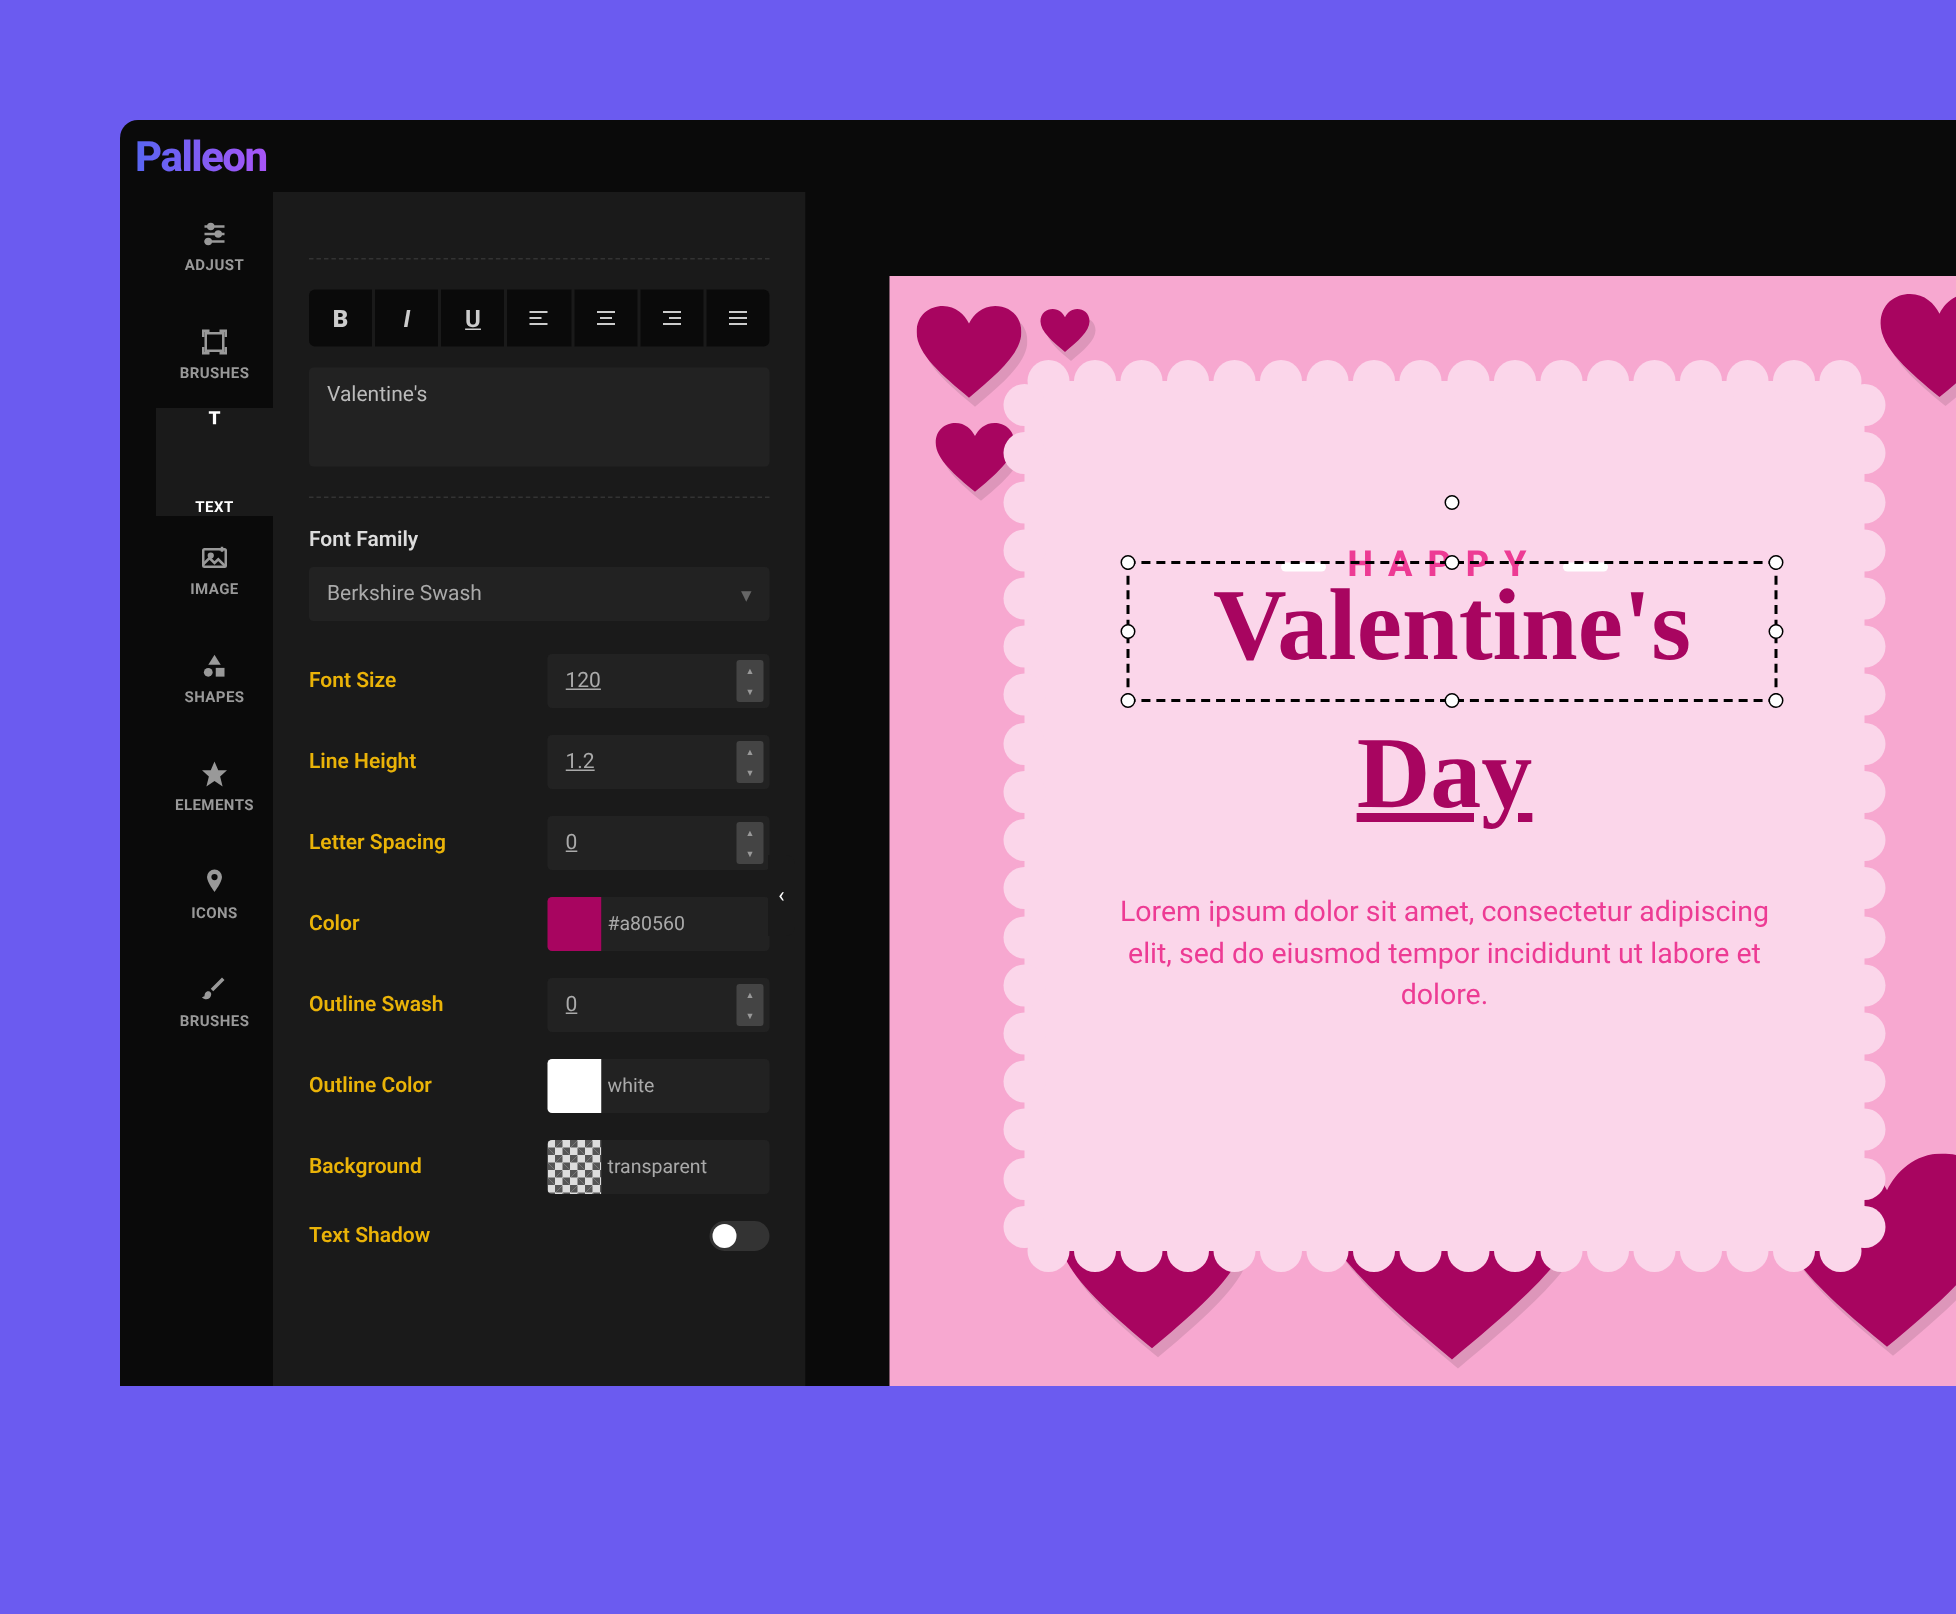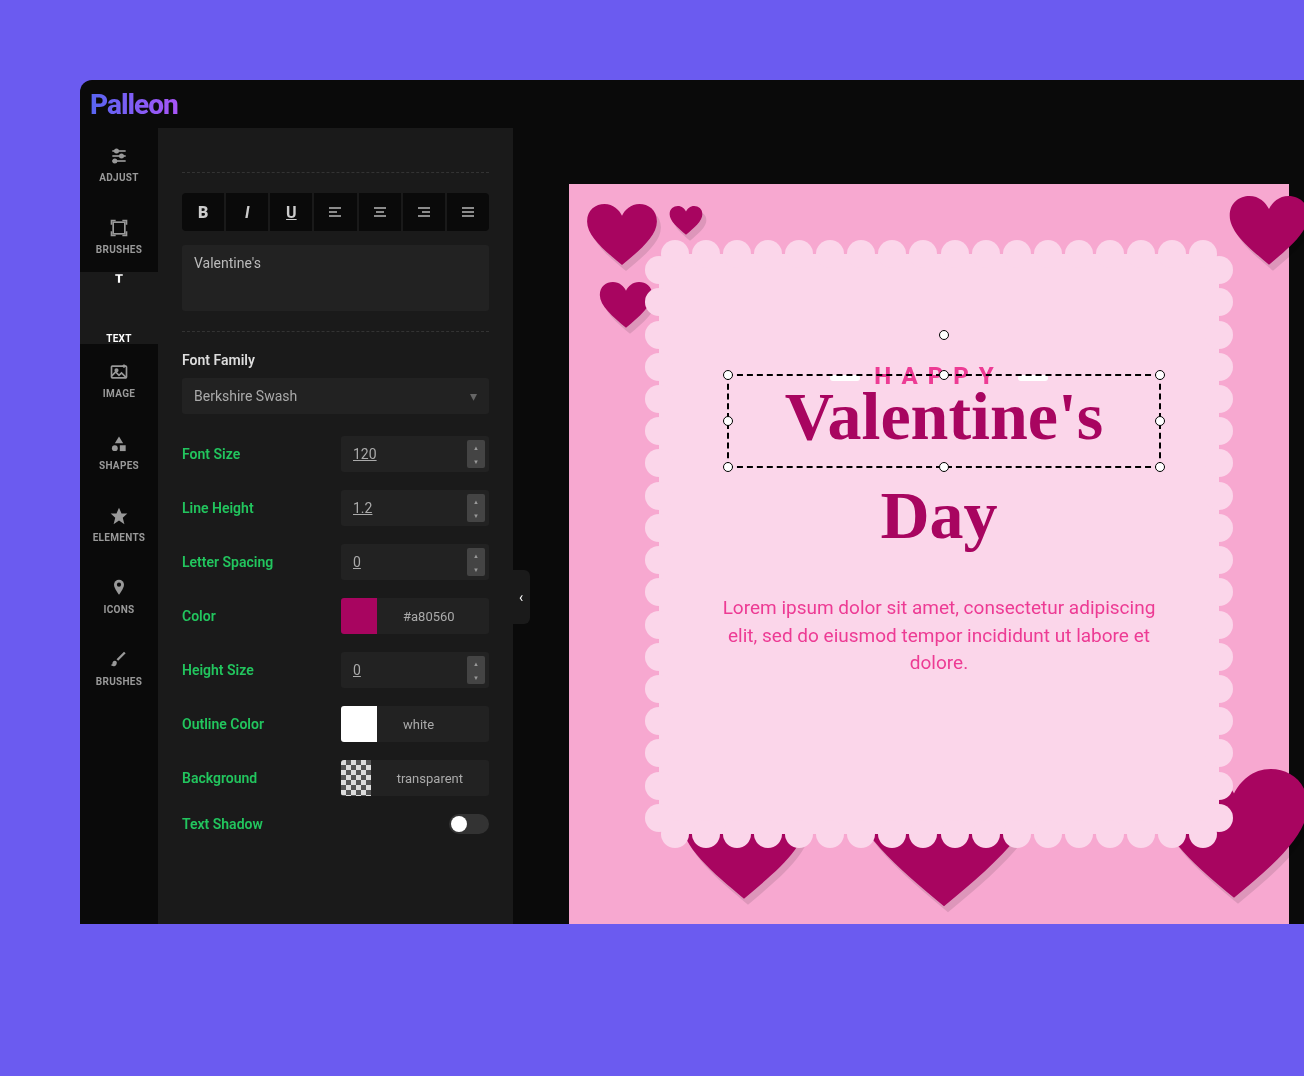--- a/index.html
+++ b/index.html
@@ -5,21 +5,21 @@
 * { margin: 0; padding: 0; box-sizing: border-box; font-family: -apple-system, BlinkMacSystemFont, 'Segoe UI', Roboto, sans-serif; }
 body { background: #6b5bf0; width: 1304px; height: 1076px; overflow: hidden; padding: 80px 0 0 80px; }
 .app {
   width: 1224px; height: 844px; background: #0a0a0a; border-radius: 12px 0 0 0;
   display: flex; flex-direction: column; position: relative;
 }
 .header { height: 60px; display: flex; align-items: center; padding: 0 10px; }
 .logo { font-size: 28px; font-weight: 800; background: linear-gradient(90deg,#5865f2,#a855f7); -webkit-background-clip: text; color: transparent; letter-spacing: -1px; }
 .main { flex: 1; display: flex; }
 .sidebar-nav {
-  width: 78px; background: #0a0a0a; display: flex; flex-direction: column;
+  width: 78px; background: #0a0a0a; display: flex; flex-direction: column; margin-left: 24px;
 }
 .nav-item {
   height: 72px; display: flex; flex-direction: column; align-items: center; justify-content: center;
   gap: 6px; color: #999; cursor: pointer; font-size: 10px; font-weight: 700; letter-spacing: 0.3px;
 }
 .nav-item.active { color: #fff; background: #1a1a1a; gap: 48px; }
 .nav-item svg, .nav-item .iconbox { width: 20px; height: 20px; }
 .nav-label { font-size: 10px; }
 .panel {
   width: 355px; background: #1a1a1a; display: flex; flex-direction: column;
@@ -45,38 +45,38 @@
   color: #bbb; padding: 10px 12px; font-size: 14px; resize: none; border-radius: 3px;
 }
 .field-label { color: #ddd; font-size: 14px; font-weight: 600; margin-bottom: 10px; display: block; }
 .select, .num-input, .color-input {
   background: #222; border: none; color: #aaa; height: 36px; padding: 0 12px;
   font-size: 14px; border-radius: 3px;
 }
 .select { width: 100%; position: relative; display: flex; align-items: center; }
 .select::after { content: '▾'; position: absolute; right: 12px; color: #666; }
 .control-row { display: flex; align-items: center; margin-bottom: 18px; }
-.control-row > label { flex: 1; color: #22c55e; font-size: 14px; font-weight: 600; }
+.control-row > label { flex: 1; color: #eab308; font-size: 14px; font-weight: 600; }
 .control-row > .ctrl { width: 148px; }
 .num-wrap { position: relative; }
 .num-wrap .num-input { width: 148px; padding-right: 28px; text-decoration: underline; }
 .num-wrap .spin {
   position: absolute; right: 4px; top: 4px; bottom: 4px; width: 18px;
   background: #444; border-radius: 2px; display: flex; flex-direction: column;
 }
 .num-wrap .spin div { flex:1; display:flex; align-items:center; justify-content:center; font-size:6px; color:#999; }
 .select-sm { width: 148px; position: relative; display: flex; align-items: center; }
 .select-sm::after { content: '⇅'; position: absolute; right: 10px; font-size: 10px; color: #aaa; }
 .color-row { display: flex; width: 148px; }
 .swatch { width: 36px; height: 36px; border-radius: 3px 0 0 3px; }
 .swatch.checker {
   background-image: linear-gradient(45deg,#555 25%,transparent 25%),linear-gradient(-45deg,#555 25%,transparent 25%),linear-gradient(45deg,transparent 75%,#555 75%),linear-gradient(-45deg,transparent 75%,#555 75%);
   background-size: 10px 10px; background-position: 0 0,0 5px,5px -5px,-5px 0; background-color: #ddd;
 }
-.color-text { flex: 1; background: #222; color: #aaa; display: flex; align-items: center; padding: 0 26px; font-size: 13px; border-radius: 0 3px 3px 0; }
+.color-text { flex: 1; background: #222; color: #aaa; display: flex; align-items: center; padding: 0 4px; font-size: 13px; border-radius: 0 3px 3px 0; }
 .toggle {
   width: 40px; height: 20px; background: #333; border-radius: 10px; position: relative; margin-left: auto;
 }
 .toggle::after { content:''; position:absolute; width:16px; height:16px; background:#fff; border-radius:50%; top:2px; left:2px; }
 .collapse-handle {
   position: absolute; left: 432px; top: 490px; width: 18px; height: 54px;
   background: #1a1a1a; border-radius: 0 6px 6px 0; display: flex;
   align-items: center; justify-content: center; color: #fff; font-size: 14px; cursor: pointer; z-index: 5;
 }
 .canvas-area { flex: 1; background: #0a0a0a; padding: 56px 0 0 56px; position: relative; overflow: hidden; }
@@ -109,21 +109,21 @@
   content:''; display: inline-block; width: 30px; height: 6px; background: #fff;
   border-radius: 3px; vertical-align: middle; margin: 0 14px;
 }
 .valentines {
   position: absolute; top: 128px; left: 70px; width: 430px; text-align: center;
   color: #a80560; font-size: 68px; font-weight: 700; font-family: Georgia, serif;
   line-height: 1.0;
 }
 .valentines-day {
   position: absolute; top: 222px; left: 0; right: 0; text-align: center;
-  color: #a80560; font-size: 68px; font-weight: 700; font-family: Georgia, serif;
+  color: #a80560; font-size: 68px; font-weight: 700; font-family: Georgia, serif; text-decoration: underline;
 }
 .lorem {
   position: absolute; top: 340px; left: 50px; right: 50px; text-align: center;
   color: #ed3b94; font-size: 19px; line-height: 1.45;
 }
 .selection {
   position: absolute; top: 120px; left: 68px; width: 434px; height: 94px;
   border: 2px dashed #000;
 }
 .sel-handle {
@@ -316,21 +316,21 @@
 
       <div class="control-row">
         <label>Color</label>
         <div class="ctrl color-row">
           <div class="swatch" style="background:#a80560"></div>
           <div class="color-text">#a80560</div>
         </div>
       </div>
 
       <div class="control-row">
-        <label>Height Size</label>
+        <label>Outline Swash</label>
         <div class="ctrl num-wrap">
           <input class="num-input" value="0" style="">
           <div class="spin">
               <div>▲</div>
               <div>▼</div>
             </div>
         </div>
       </div>
 
       <div class="control-row">

